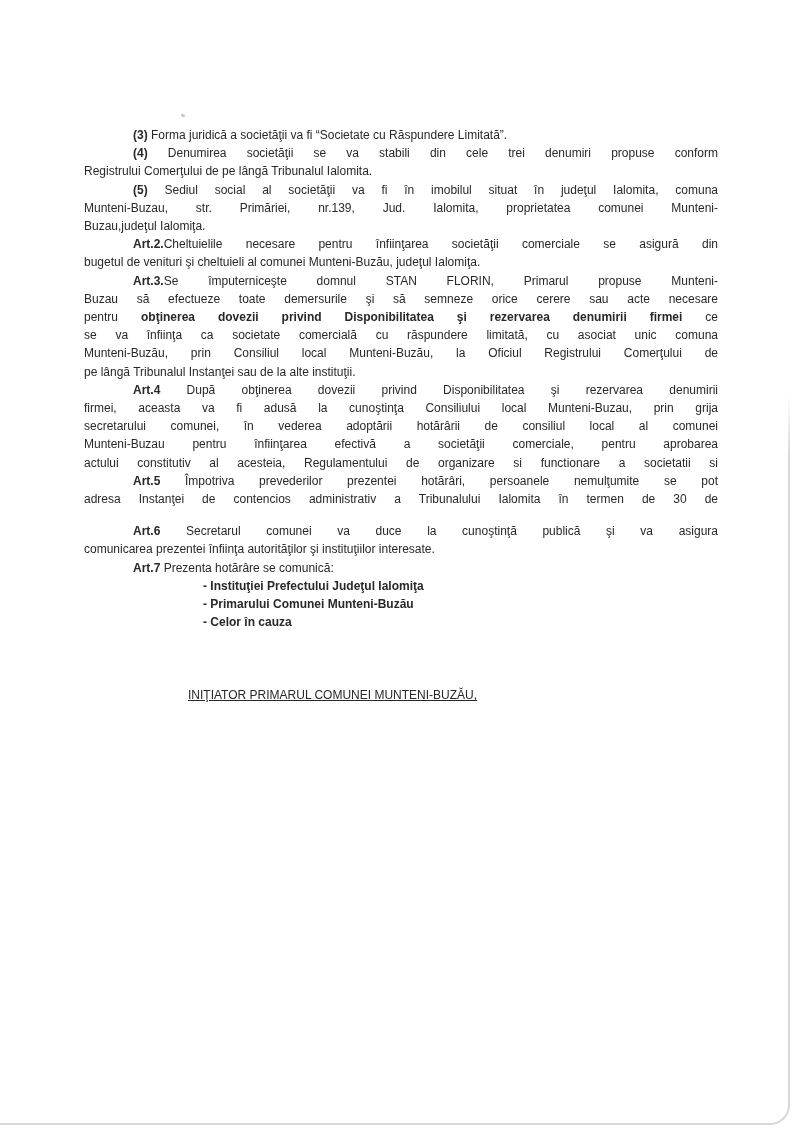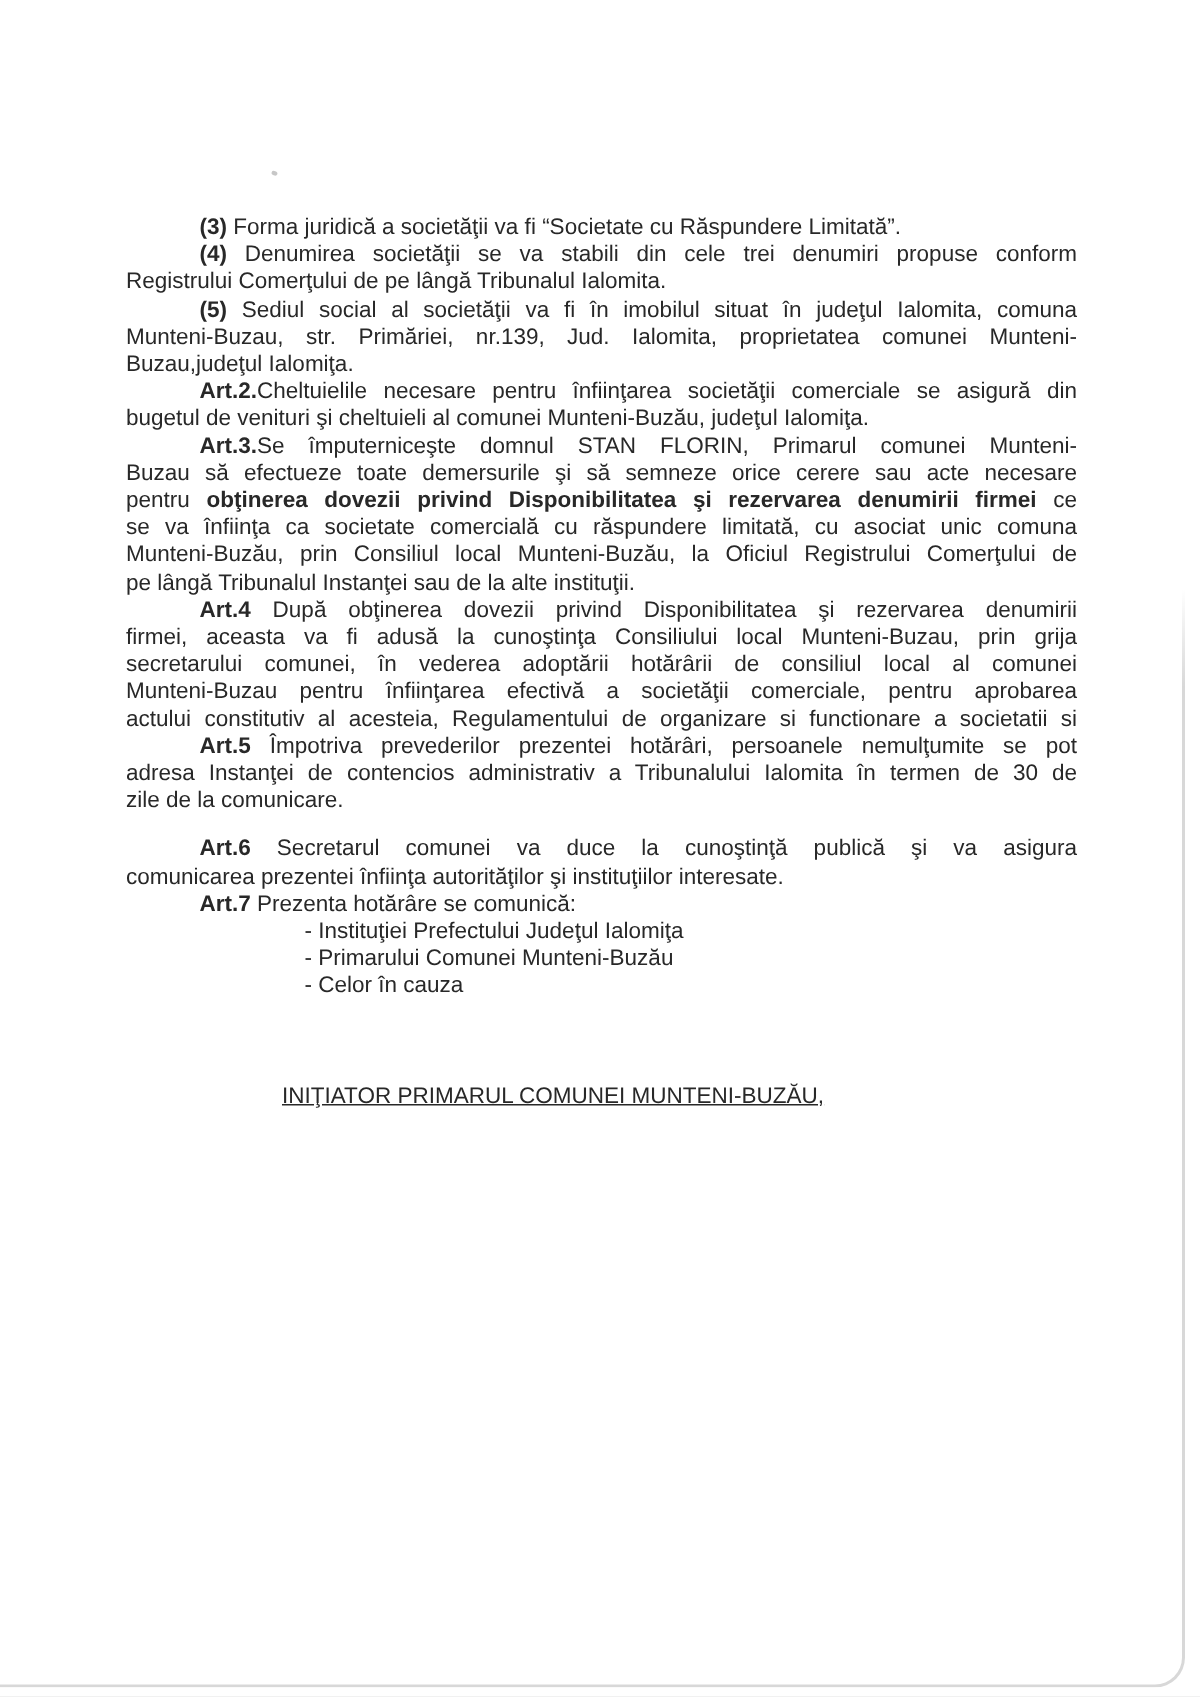--- a/index.html
+++ b/index.html
@@ -8,28 +8,28 @@
     background: var(--bg, #ffffff);
     font-family: "Liberation Sans", "DejaVu Sans", sans-serif;
     position: relative; overflow: hidden;
   }
   .page {
     position: absolute; inset: 0;
     background: var(--bg, #ffffff);
     overflow: hidden;
   }
   .doc {
-    position: absolute; left: 84px; top: 143px; width: 634px;
-    font-size: 15px; line-height: 18.2px;
+    position: absolute; left: 84px; top: 126px; width: 634px;
+    font-size: 12px; line-height: 18.2px;
     color: var(--text, #282828);
   }
   .line { white-space: nowrap; }
   .line.j { text-align: justify; text-align-last: justify; }
   .line.first { padding-left: 49px; }
-  .line.list { padding-left: 119px; }
+  .line.list { padding-left: 119px; font-weight: bold; }
   .line.footer { padding-left: 104px; text-decoration: underline; }
   .b { font-weight: bold; }
   .gap { white-space: normal; }
   .speck {
     position: absolute; left: 181px; top: 114px;
     width: 4px; height: 3px; border-radius: 50%;
     background: var(--speck, #b9b9b9); opacity: 0.8;
     transform: rotate(20deg);
   }
   .scan-edge {
@@ -53,34 +53,33 @@
   <div class="scan-edge-fade"></div>
   <div class="doc" id="doc-body">
       <div class="line first"><span class="b">(3)</span><span> Forma juridică a societăţii va fi “Societate cu Răspundere Limitată”.</span></div>
       <div class="line first j"><span class="b">(4)</span><span> Denumirea societăţii se va stabili din cele trei denumiri propuse conform</span></div>
       <div class="line body"><span>Registrului Comerţului de pe lângă Tribunalul Ialomita.</span></div>
       <div class="line first j"><span class="b">(5)</span><span> Sediul social al societăţii va fi în imobilul situat în judeţul Ialomita, comuna</span></div>
       <div class="line body j"><span>Munteni-Buzau, str. Primăriei, nr.139, Jud. Ialomita, proprietatea comunei Munteni-</span></div>
       <div class="line body"><span>Buzau,judeţul Ialomiţa.</span></div>
       <div class="line first j"><span class="b">Art.2.</span><span>Cheltuielile necesare pentru înfiinţarea societăţii comerciale se asigură din</span></div>
       <div class="line body"><span>bugetul de venituri şi cheltuieli al comunei Munteni-Buzău, judeţul Ialomiţa.</span></div>
-      <div class="line first j"><span class="b">Art.3.</span><span>Se împuterniceşte domnul STAN FLORIN, Primarul comunei Munteni-</span></div>
+      <div class="line first j"><span class="b">Art.3.</span><span>Se împuterniceşte domnul STAN FLORIN, Primarul propuse Munteni-</span></div>
       <div class="line body j"><span>Buzau să efectueze toate demersurile şi să semneze orice cerere sau acte necesare</span></div>
       <div class="line body j"><span>pentru </span><span class="b">obţinerea dovezii privind Disponibilitatea şi rezervarea denumirii firmei</span><span> ce</span></div>
       <div class="line body j"><span>se va înfiinţa ca societate comercială cu răspundere limitată, cu asociat unic comuna</span></div>
       <div class="line body j"><span>Munteni-Buzău, prin Consiliul local Munteni-Buzău, la Oficiul Registrului Comerţului de</span></div>
       <div class="line body"><span>pe lângă Tribunalul Instanţei sau de la alte instituţii.</span></div>
       <div class="line first j"><span class="b">Art.4</span><span> După obţinerea dovezii privind Disponibilitatea şi rezervarea denumirii</span></div>
       <div class="line body j"><span>firmei, aceasta va fi adusă la cunoştinţa Consiliului local Munteni-Buzau, prin grija</span></div>
       <div class="line body j"><span>secretarului comunei, în vederea adoptării hotărârii de consiliul local al comunei</span></div>
       <div class="line body j"><span>Munteni-Buzau pentru înfiinţarea efectivă a societăţii comerciale, pentru aprobarea</span></div>
       <div class="line body j"><span>actului constitutiv al acesteia, Regulamentului de organizare si functionare a societatii si</span></div>
       <div class="line first j"><span class="b">Art.5</span><span> Împotriva prevederilor prezentei hotărâri, persoanele nemulţumite se pot</span></div>
       <div class="line body j"><span>adresa Instanţei de contencios administrativ a Tribunalului Ialomita în termen de 30 de</span></div>
-      <div class="line body"><span>zile de la comunicare.</span></div>
       <div class="gap" style="height: 14px;"></div>
       <div class="line first j"><span class="b">Art.6</span><span> Secretarul comunei va duce la cunoştinţă publică şi va asigura</span></div>
       <div class="line body"><span>comunicarea prezentei înfiinţa autorităţilor şi instituţiilor interesate.</span></div>
       <div class="line first"><span class="b">Art.7</span><span> Prezenta hotărâre se comunică:</span></div>
       <div class="line list"><span>- Instituţiei Prefectului Judeţul Ialomiţa</span></div>
       <div class="line list"><span>- Primarului Comunei Munteni-Buzău</span></div>
       <div class="line list"><span>- Celor în cauza</span></div>
       <div class="gap" style="height: 55px;"></div>
       <div class="line footer"><span>INIŢIATOR PRIMARUL COMUNEI MUNTENI-BUZĂU,</span></div>
     </div>

